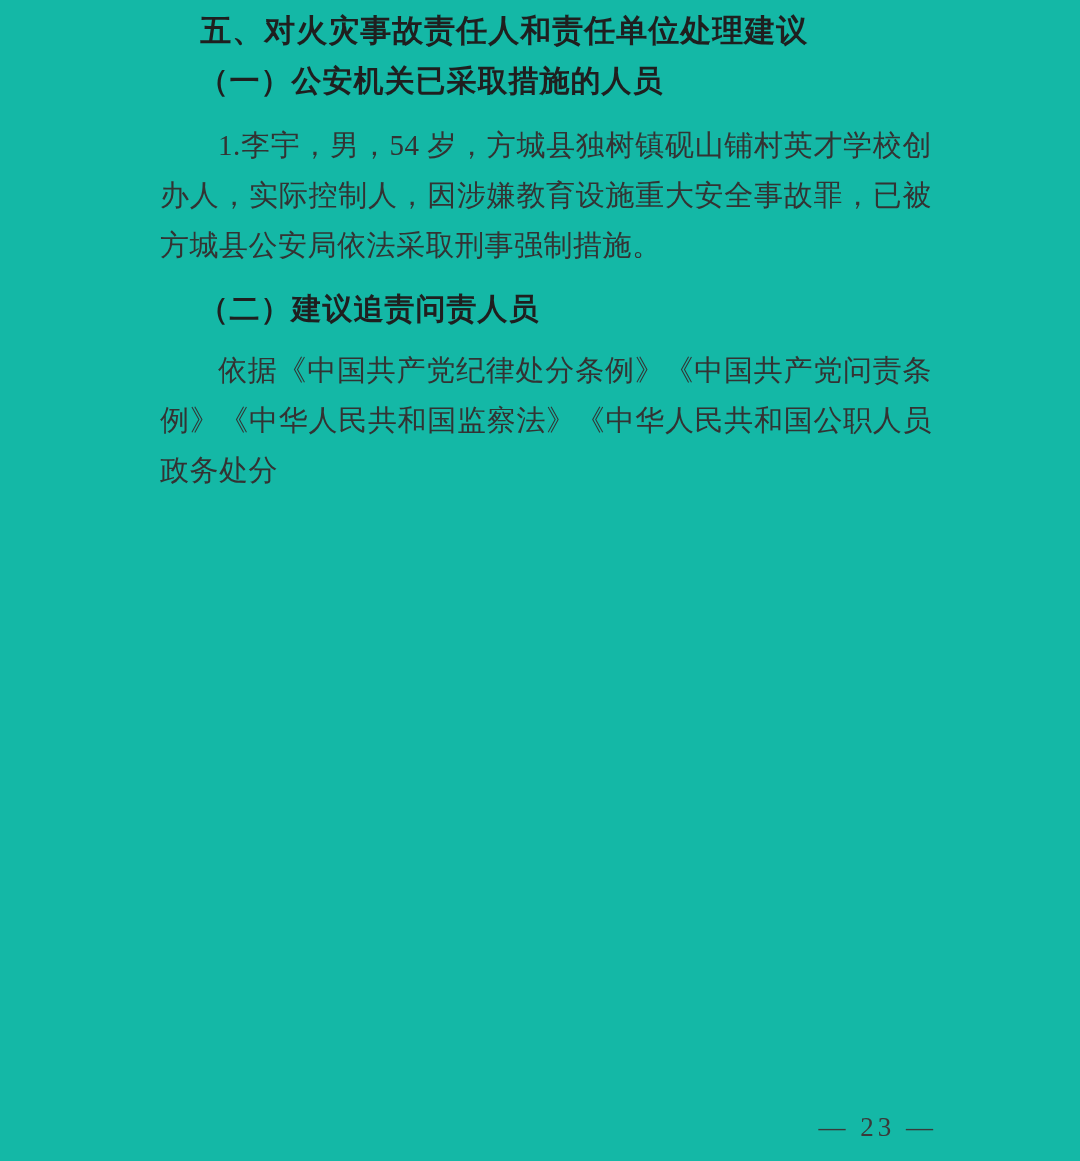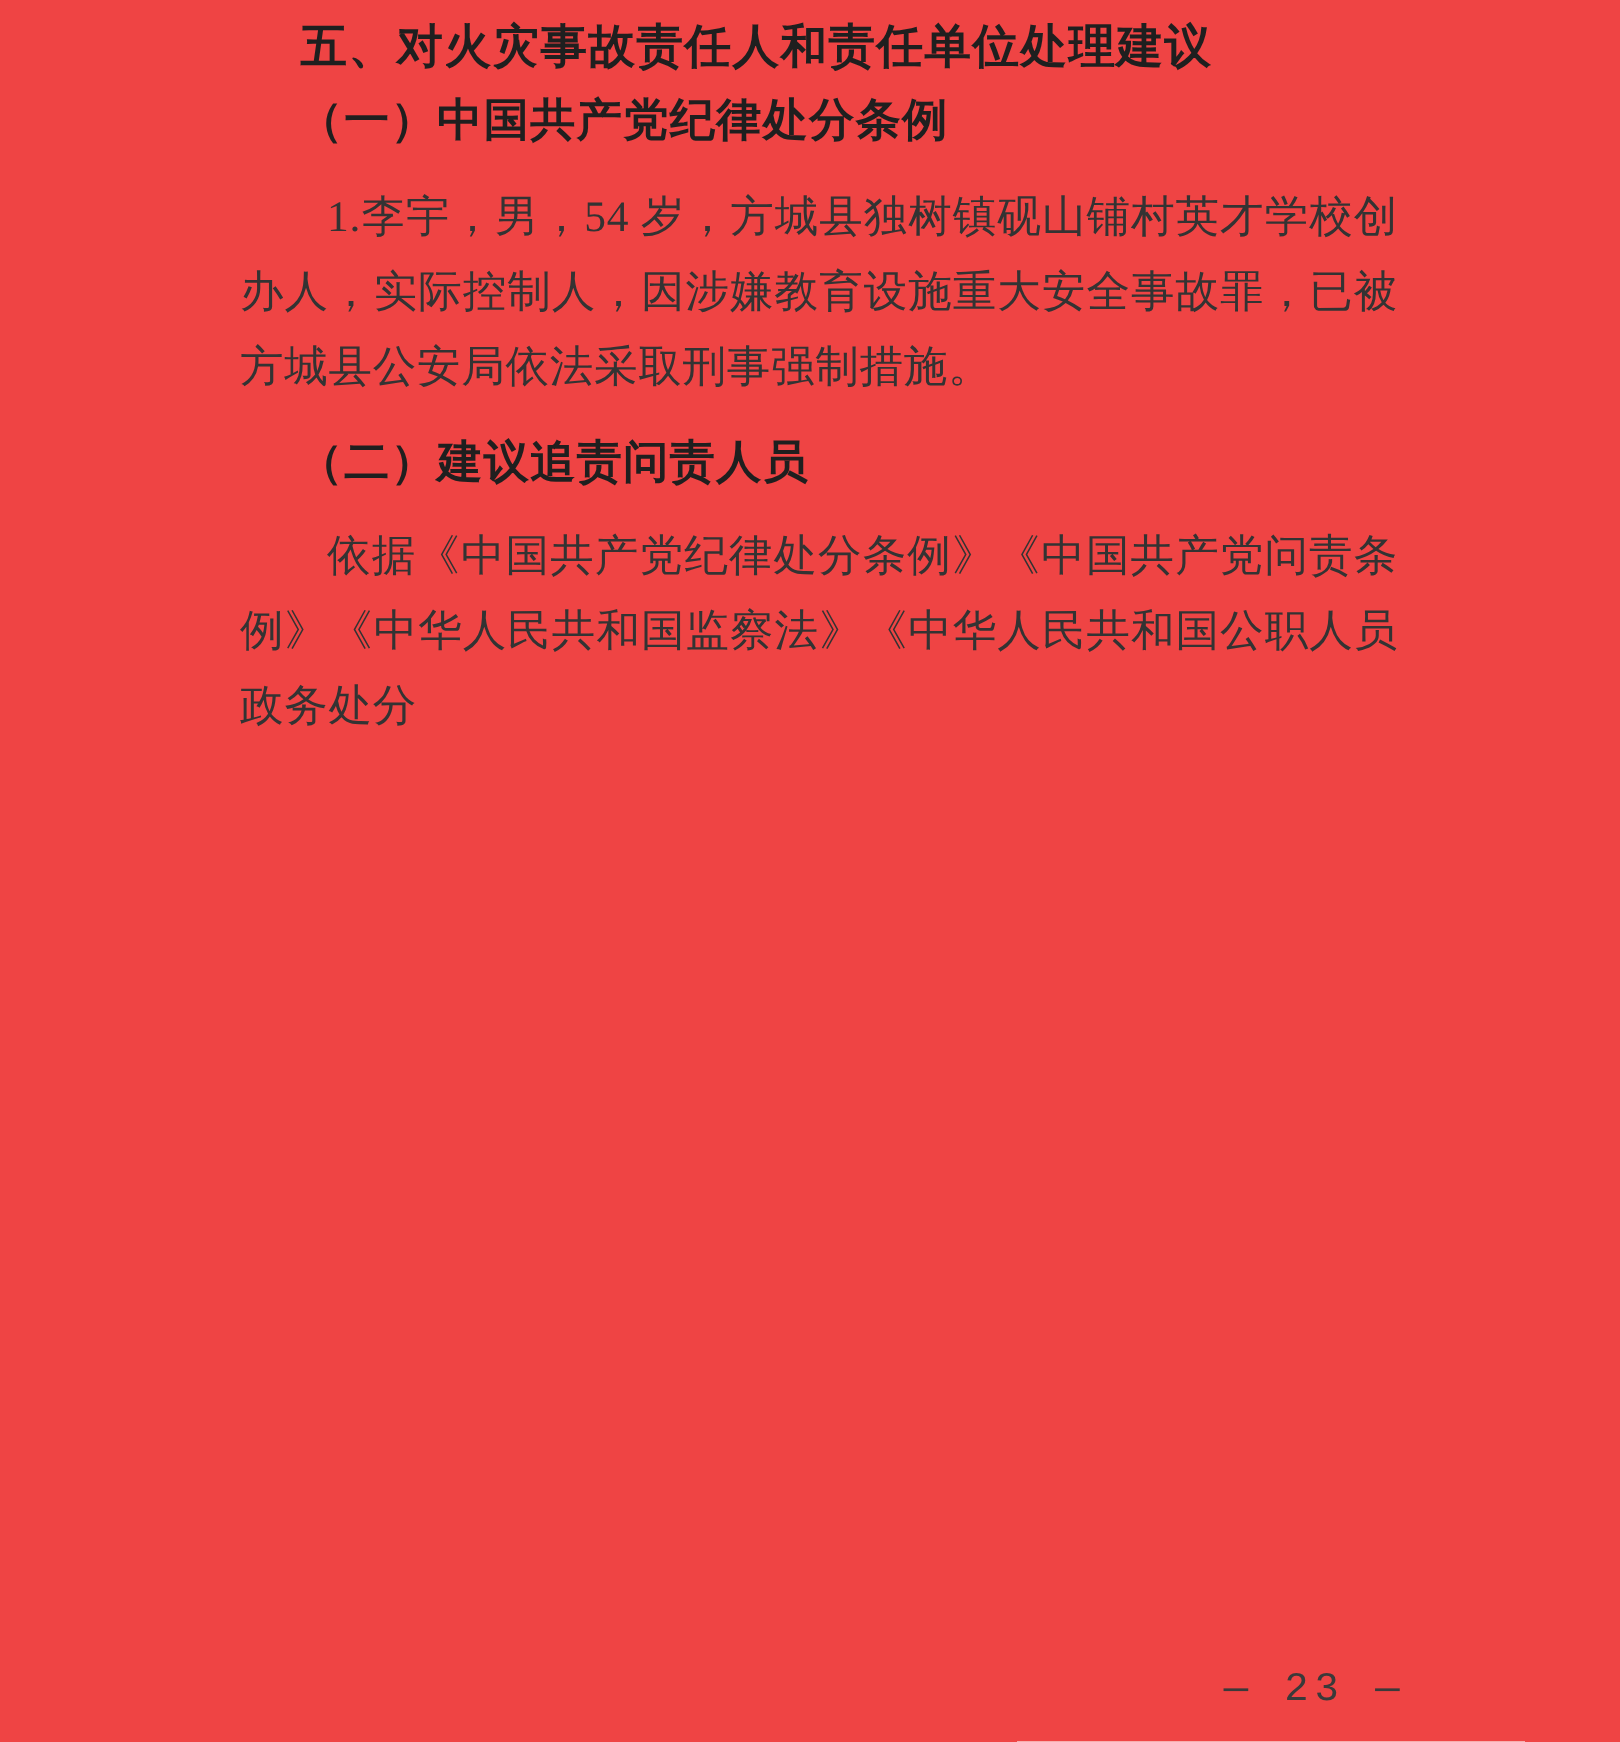--- a/index.html
+++ b/index.html
@@ -4,21 +4,21 @@
 <style>
   html, body {
     margin: 0;
     padding: 0;
     background: #ffffff;
   }
   .page {
     position: relative;
     width: 1080px;
     height: 1161px;
-    background: #ef4444;
+    background: #14b8a6;
     font-family: "Liberation Serif", "DejaVu Serif", serif;
     color: #2e2e2e;
     overflow: hidden;
     box-sizing: border-box;
   }
   .content {
     position: absolute;
     top: 6px;
     left: 146px;
     width: 800px;
@@ -55,32 +55,32 @@
     text-indent: 2em;
     font-family: Liberation Mono, monospace;
   }
   .page-number {
     position: absolute;
     right: 143px;
     top: 1112px;
     font-size: 27px;
     color: #3a3a3a;
     letter-spacing: 4px;
-    font-family: Liberation Mono, monospace;
+    font-family: Liberation Serif, serif;
   }
 </style>
 </head>
 <body>
 
 <div class="page">
   <div class="content">
 
     <h1 class="section-title">五、对火灾事故责任人和责任单位处理建议</h1>
 
-    <h2 class="subsection-heading">（一）中国共产党纪律处分条例</h2>
+    <h2 class="subsection-heading">（一）公安机关已采取措施的人员</h2>
 
     <p class="body-para">1.李宇，男，54 岁，方城县独树镇砚山铺村英才学校创办人，实际控制人，因涉嫌教育设施重大安全事故罪，已被方城县公安局依法采取刑事强制措施。</p>
 
 
 
 
 
     <h2 class="subsection-heading">（二）建议追责问责人员</h2>
 
     <p class="body-para hang-para">依据《中国共产党纪律处分条例》《中国共产党问责条例》《中华人民共和国监察法》《中华人民共和国公职人员政务处分</p>

